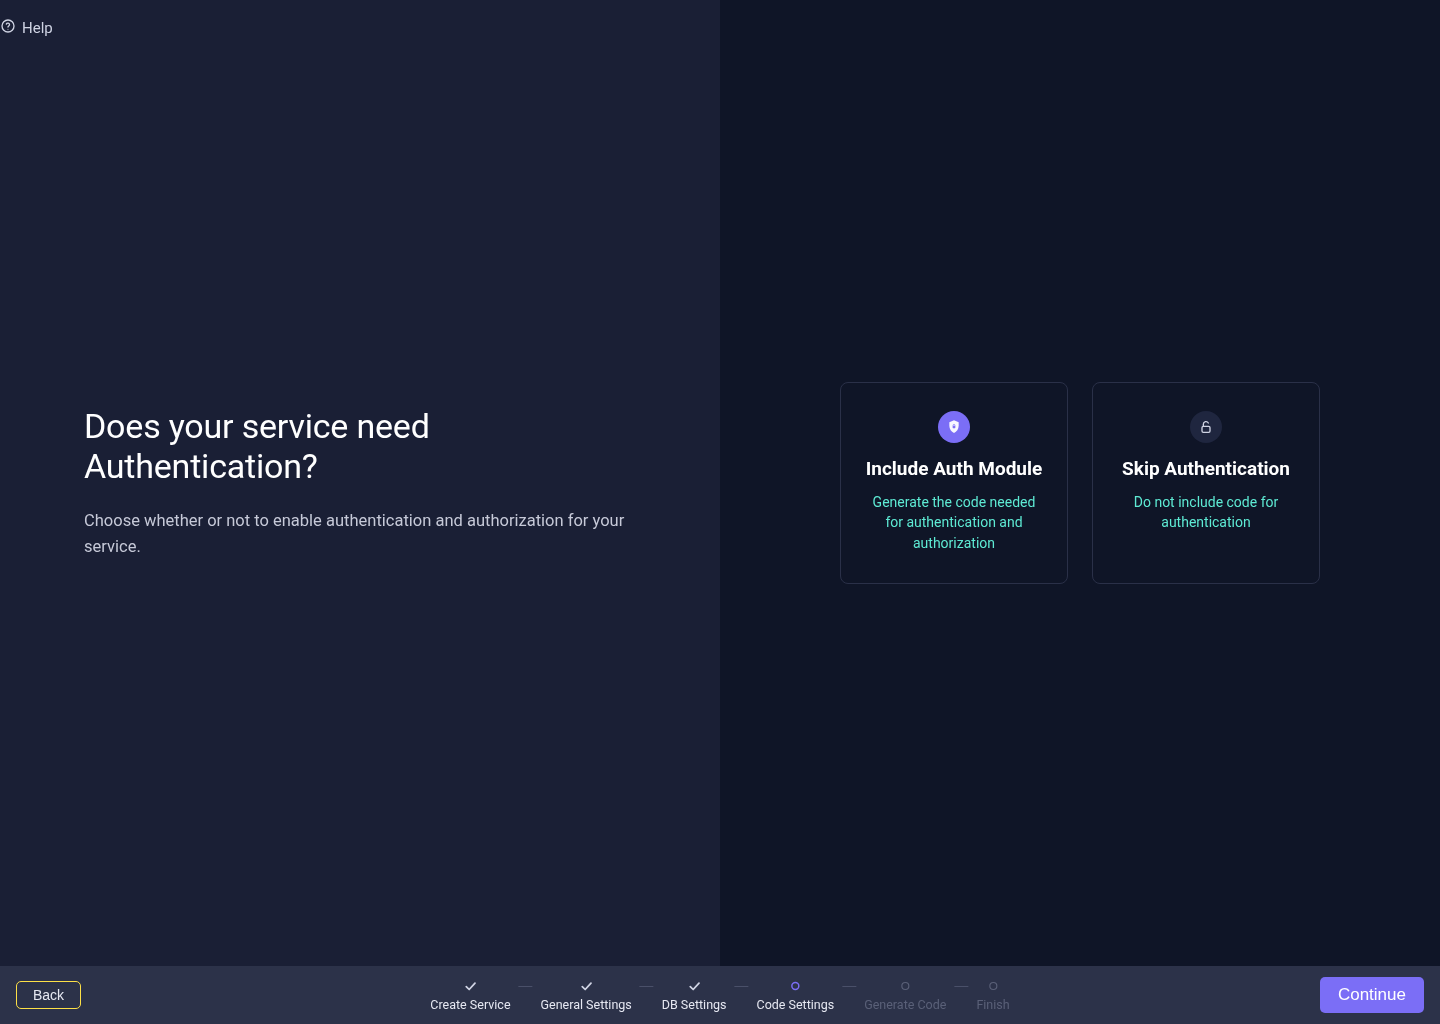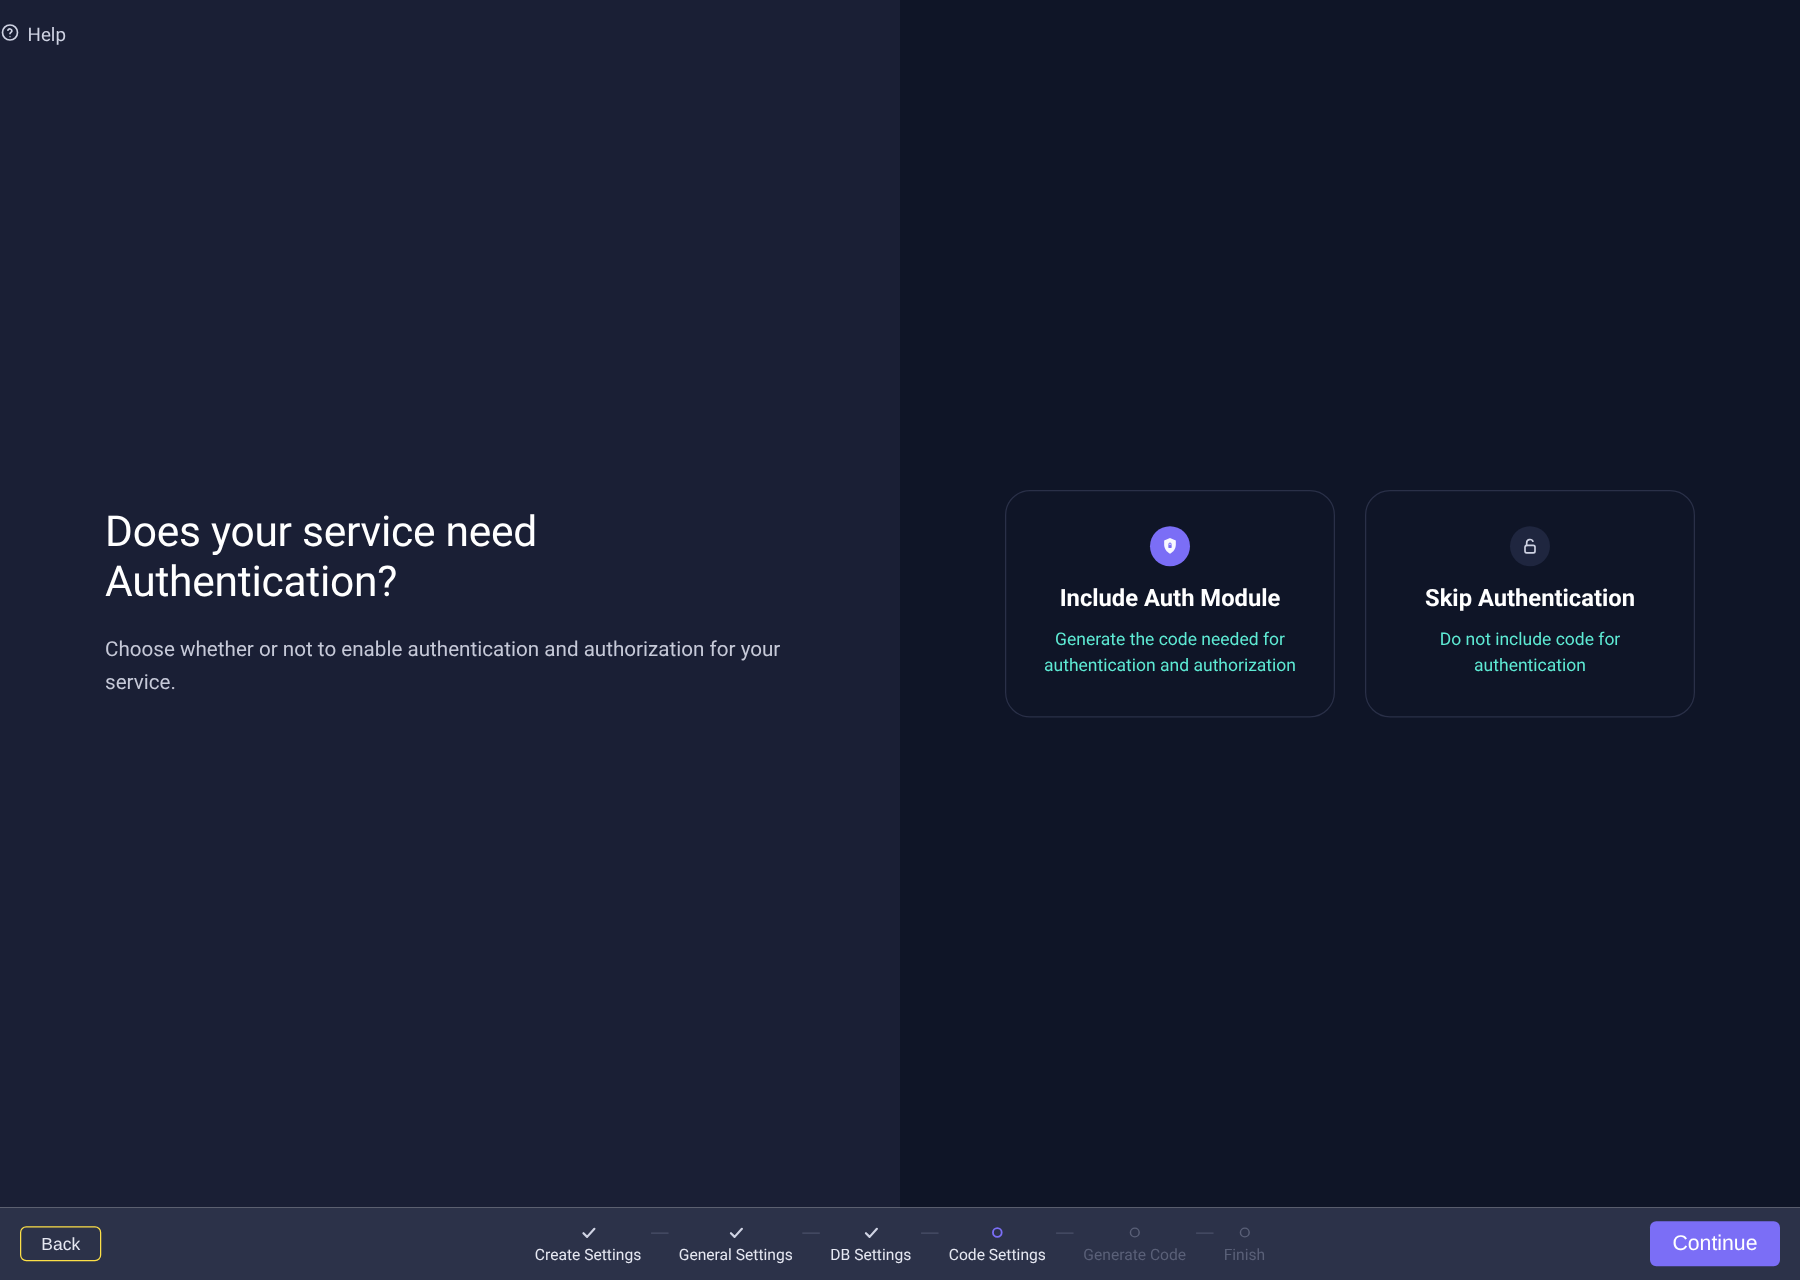--- a/index.html
+++ b/index.html
@@ -71,23 +71,23 @@
     font-size: 16.5px;
     line-height: 1.55;
     color: #c6c9d8;
     max-width: 560px;
   }
   .cards {
     display: flex;
     gap: 24px;
   }
   .card {
-    width: 264px;
+    width: 228px;
     border: 1px solid var(--card-border);
-    border-radius: 20px;
+    border-radius: 8px;
     background: var(--card-bg);
     padding: 28px 22px 30px 22px;
     text-align: center;
     cursor: pointer;
   }
   .card-icon {
     width: 32px;
     height: 32px;
     border-radius: 50%;
     margin: 0 auto 14px auto;
@@ -225,21 +225,21 @@
     <button class="back-btn">Back</button>
 
     <div class="stepper">
 
     <div class="step done">
           <div class="step-indicator">
             <svg viewBox="0 0 24 24" fill="none" stroke="#cfd3e3" stroke-width="3" stroke-linecap="round" stroke-linejoin="round">
               <polyline points="5 13 10 18 20 7"></polyline>
             </svg>
           </div>
-          <div class="step-label">Create Settings</div>
+          <div class="step-label">Create Service</div>
         </div>
         <div class="step-connector"></div>
         <div class="step done">
           <div class="step-indicator">
             <svg viewBox="0 0 24 24" fill="none" stroke="#cfd3e3" stroke-width="3" stroke-linecap="round" stroke-linejoin="round">
               <polyline points="5 13 10 18 20 7"></polyline>
             </svg>
           </div>
           <div class="step-label">General Settings</div>
         </div>

